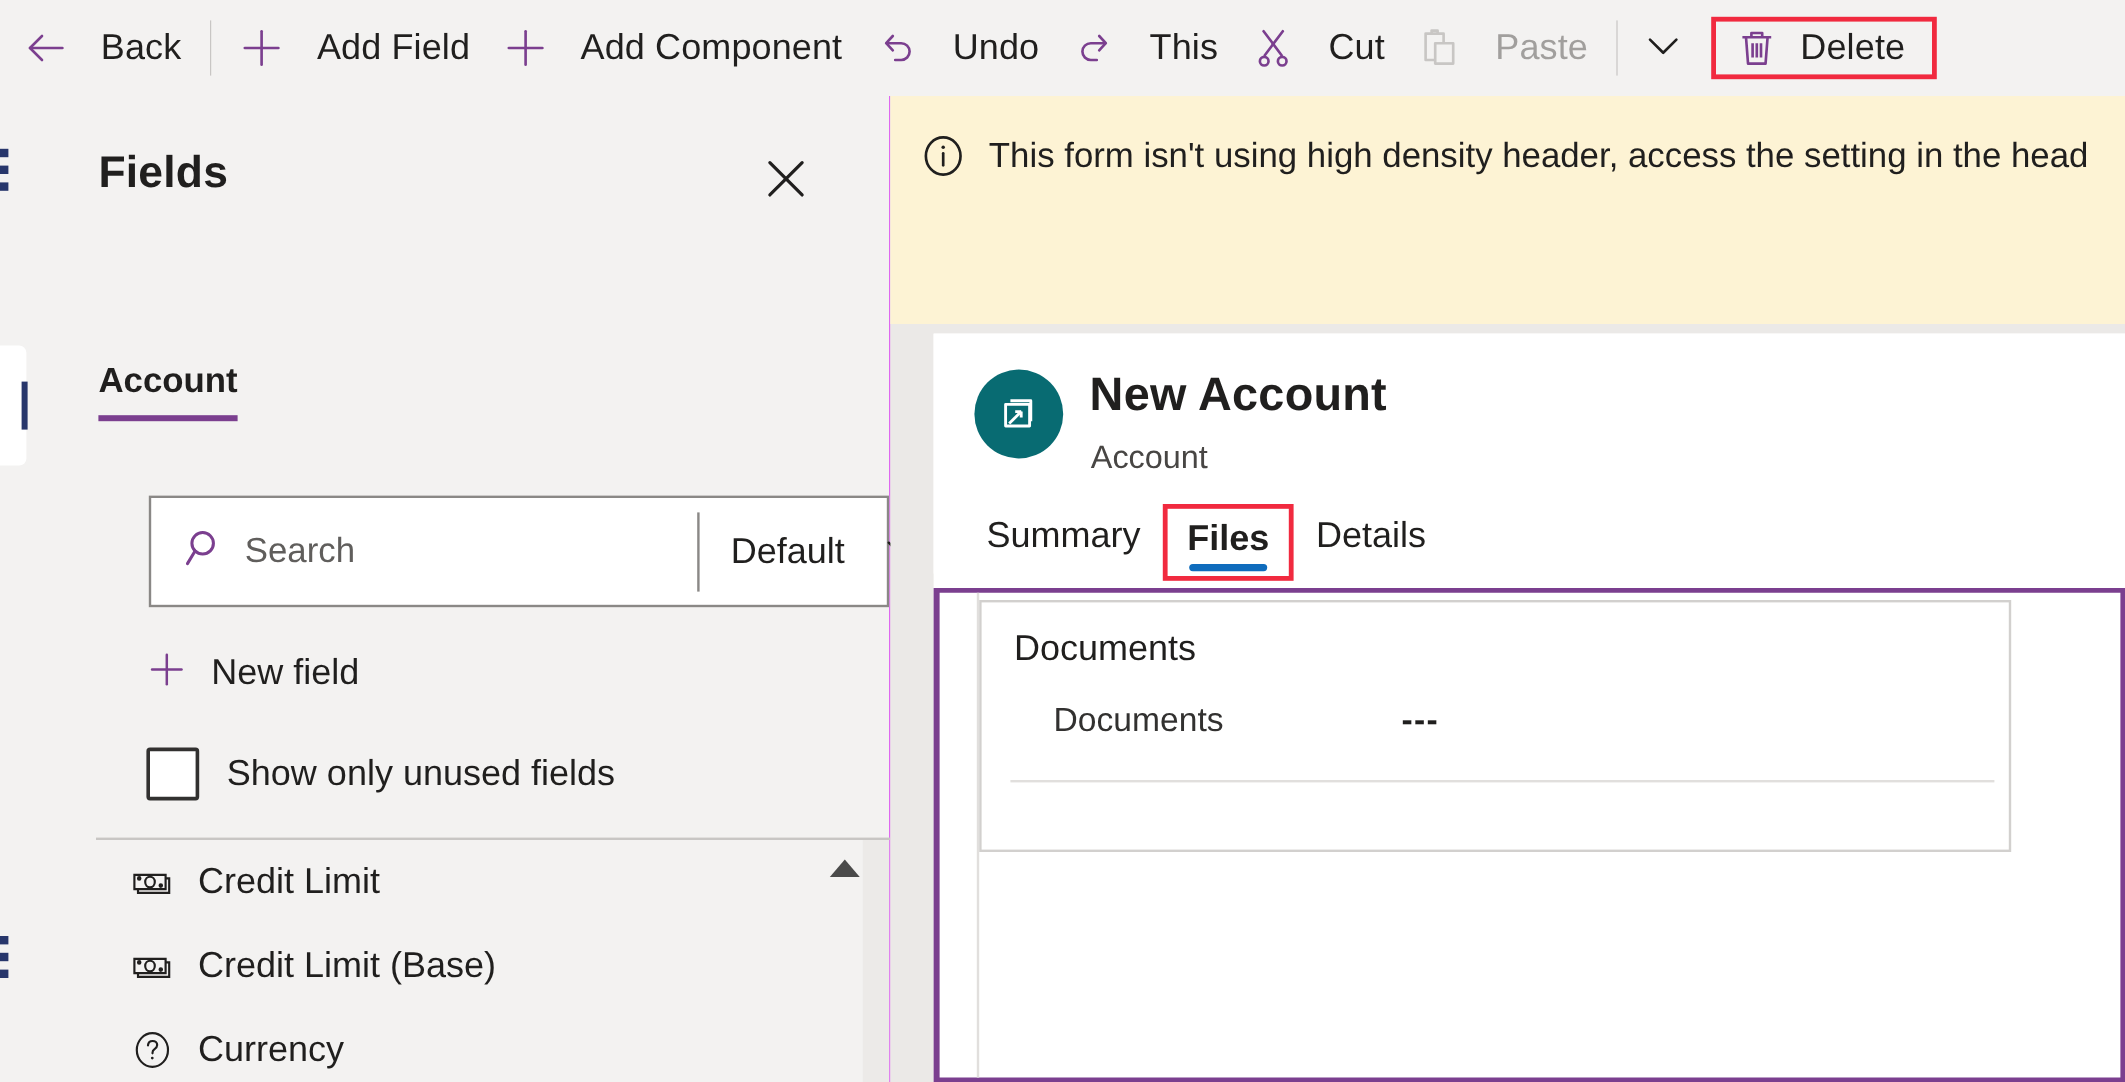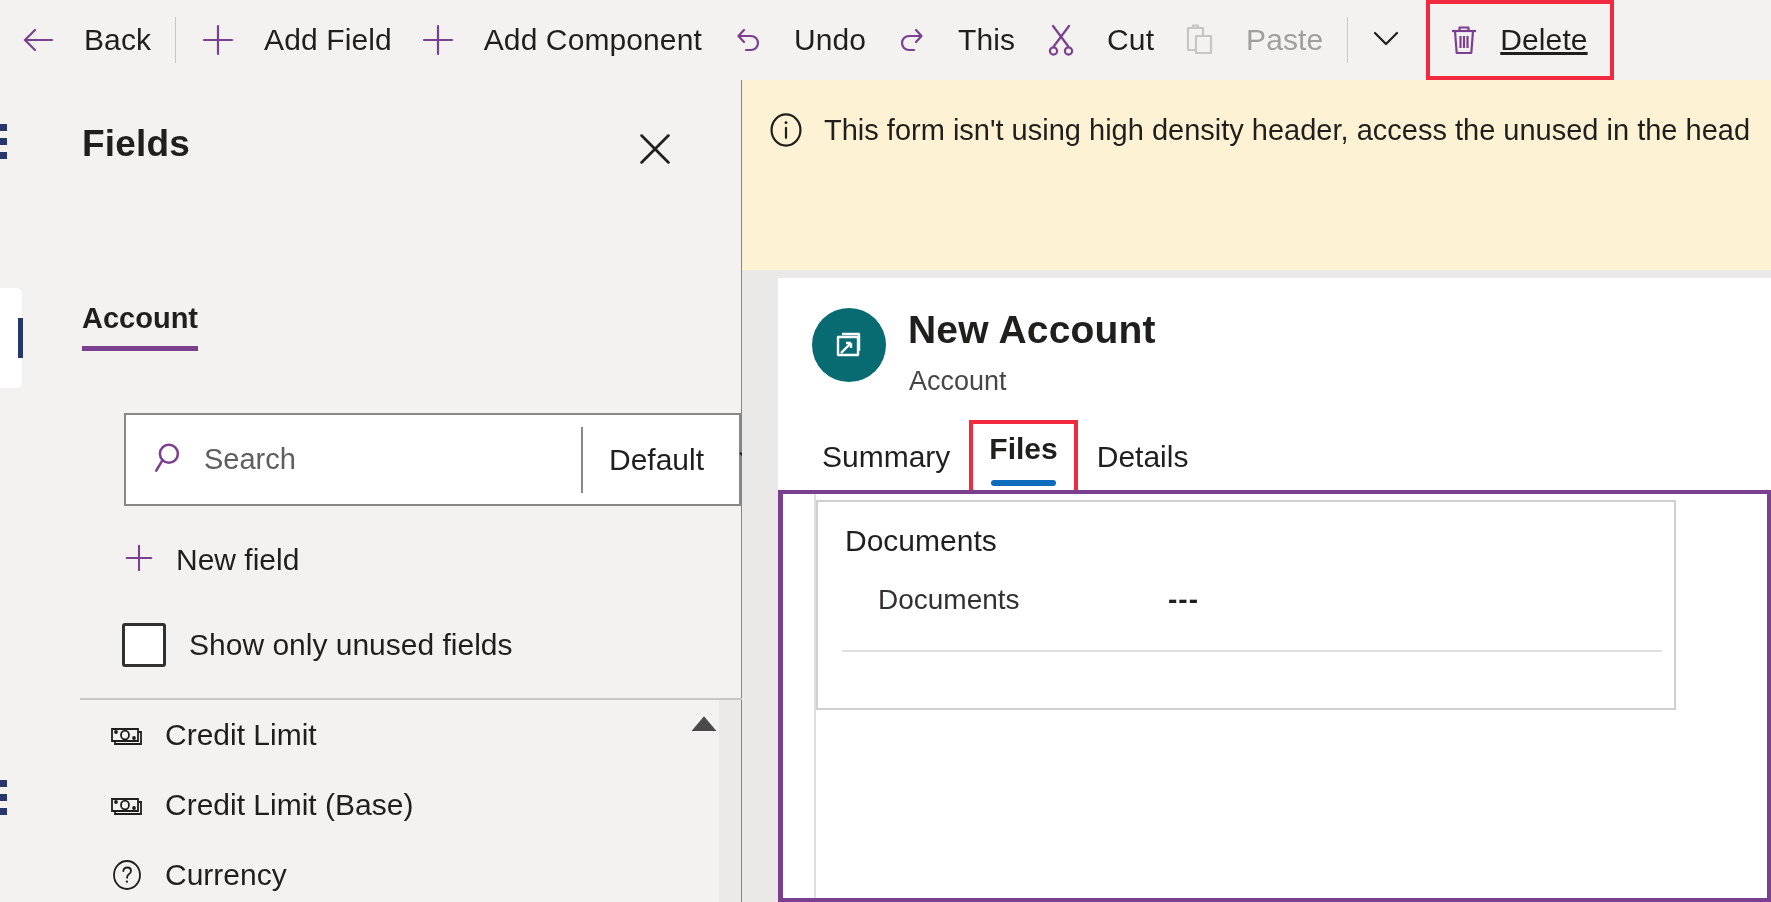--- a/index.html
+++ b/index.html
@@ -45,24 +45,23 @@
     flex: none;
   }
   .chevbtn {
     display: flex; align-items: center; justify-content: center;
     width: 56px; height: 60px; cursor: pointer;
   }
   .cmd-delete {
     border: 4px solid #f12a3f;
     background: #f3f2f1;
     padding: 0 22px 0 16px;
-    height: 80px;
+    height: 52px;
     margin-left: 12px;
     gap: 18px;
-    text-decoration: underline;
   }
 
   
   .rail {
     position: absolute; left: 0; top: 80px;
     width: 40px; height: 822px;
     background: #f3f2f1;
   }
   .rail-dots {
     position: absolute; left: 0; width: 14px;
@@ -245,21 +244,21 @@
     cursor: pointer; white-space: nowrap;
     position: relative;
   }
   .tab.active { font-weight: 700; }
   .tab .uline {
     position: absolute; left: 18px; right: 18px; bottom: 4px;
     height: 6px; background: #0f6cbd; border-radius: 3px;
   }
   .tab.boxed {
     border: 4px solid #f12a3f;
-    padding: 8px 16px 24px 16px;
+    padding: 8px 16px 14px 16px;
     margin: 0 3px -6px 3px;
   }
 
   .tabpanel {
     position: absolute; left: 0; top: 212px;
     width: 993px; height: 412px;
     background: #ffffff;
     border: 4px solid #7b3f8f;
     border-left-width: 5px;
   }
@@ -540,21 +539,21 @@
     <div class="notif">
       <span style="flex:none;padding-top:2px">
         <svg viewBox="0 0 36 36" width="40" height="40">
             <g fill="none" stroke="#201f1e" stroke-width="2">
               <ellipse cx="18" cy="18" rx="13" ry="14"></ellipse>
               <path d="M18 16v9" stroke-linecap="round"></path>
               <circle cx="18" cy="11.4" r="1.3" fill="#201f1e" stroke="none"></circle>
             </g>
           </svg>
       </span>
-      <span class="ntext">This form isn't using high density header, access the unused in the head</span>
+      <span class="ntext">This form isn't using high density header, access the setting in the head</span>
     </div>
 
     <div class="formcard">
 
       <div class="hdr">
         <div class="avatar">
           <svg viewBox="0 0 40 40" width="40" height="40">
               <g fill="none" stroke="#ffffff" stroke-width="2.4" stroke-linejoin="round">
                 <rect x="9" y="12" width="20" height="18"></rect>
                 <path d="M13 9h17v17"></path>

